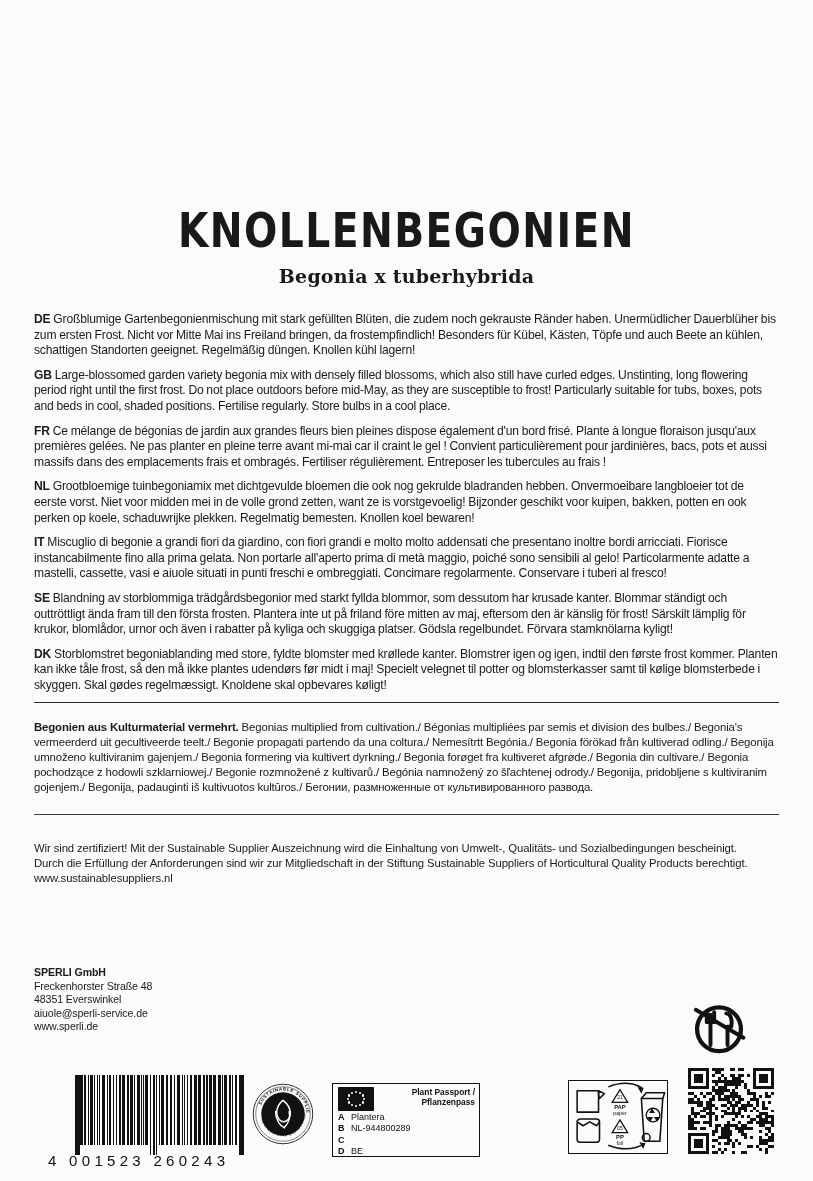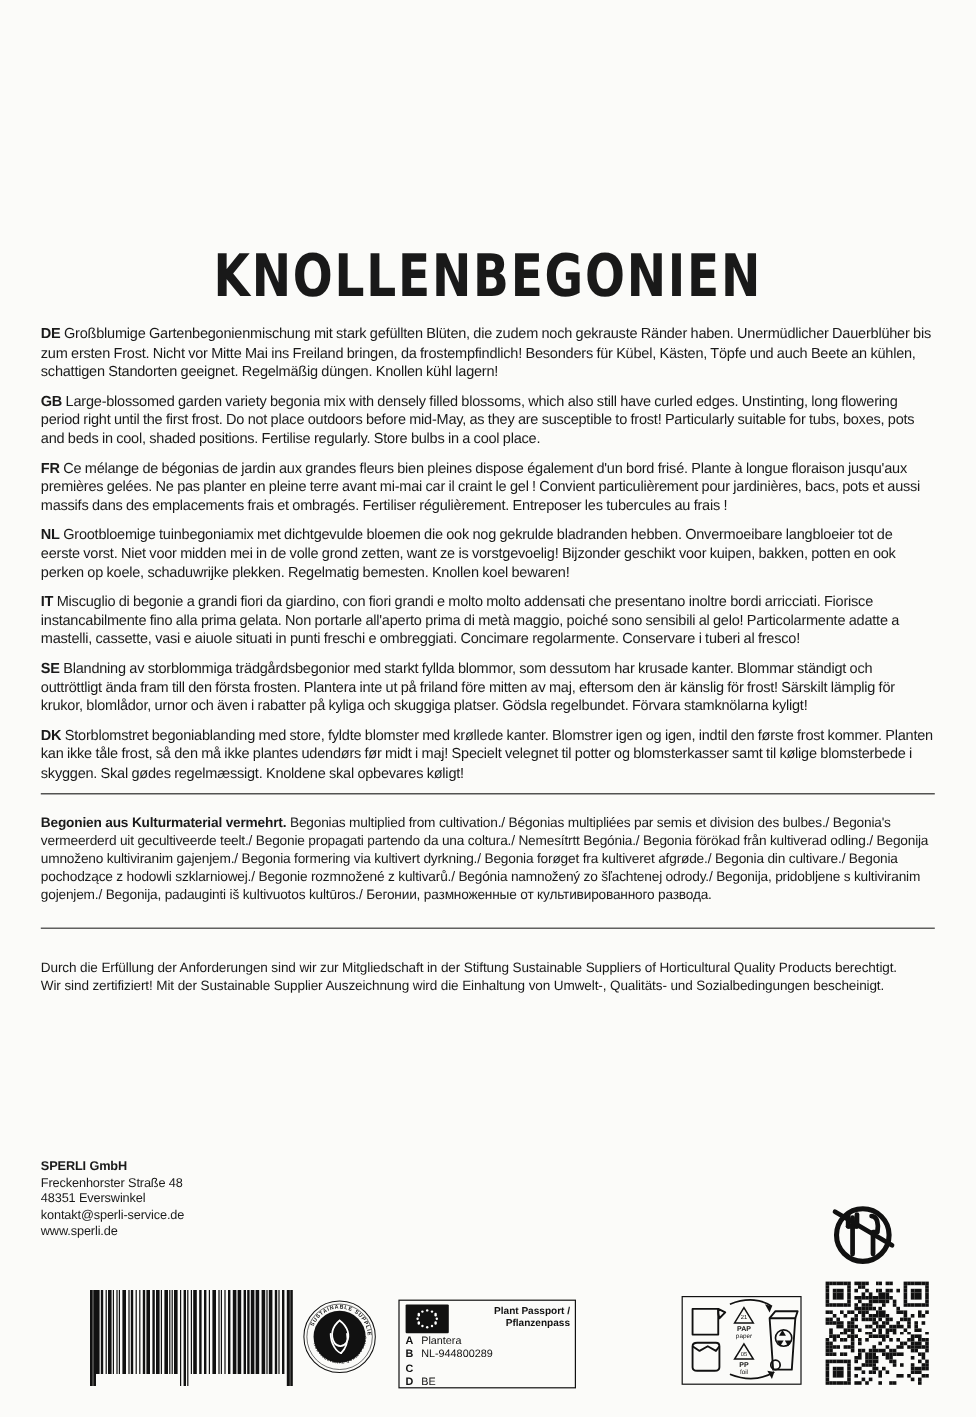--- a/index.html
+++ b/index.html
@@ -144,20 +144,21 @@
   .qr-grid{display:grid;width:86px;height:86px;}
   .qr-grid i{display:block;}
 </style>
 </head>
 <body>
 
 <div class="page">
 
   <div class="title-block">
     <div class="title">KNOLLENBEGONIEN</div>
+    <div class="subtitle">Begonia x tuberhybrida</div>
   </div>
 
   <div class="lang-wrap">
     <p class="lang-p">
       <span class="lang-code">DE</span>
       <span>Großblumige Gartenbegonienmischung mit stark gefüllten Blüten, die zudem noch gekrauste Ränder haben. Unermüdlicher Dauerblüher bis zum ersten Frost. Nicht vor Mitte Mai ins Freiland bringen, da frostempfindlich! Besonders für Kübel, Kästen, Töpfe und auch Beete an kühlen, schattigen Standorten geeignet. Regelmäßig düngen. Knollen kühl lagern!</span>
     </p>
     <p class="lang-p">
       <span class="lang-code">GB</span>
       <span>Large-blossomed garden variety begonia mix with densely filled blossoms, which also still have curled edges. Unstinting, long flowering period right until the first frost. Do not place outdoors before mid-May, as they are susceptible to frost! Particularly suitable for tubs, boxes, pots and beds in cool, shaded positions. Fertilise regularly. Store bulbs in a cool place.</span>
@@ -186,29 +187,30 @@
 
   <div class="divider"></div>
 
   <div class="culture-block">
     <p class="culture-text"><b>Begonien aus Kulturmaterial vermehrt.</b><span> Begonias multiplied from cultivation./ Bégonias multipliées par semis et division des bulbes./ Begonia's vermeerderd uit gecultiveerde teelt./ Begonie propagati partendo da una coltura./ Nemesítrtt Begónia./ Begonia förökad från kultiverad odling./ Begonija umnoženo kultiviranim gajenjem./ Begonia formering via kultivert dyrkning./ Begonia forøget fra kultiveret afgrøde./ Begonia din cultivare./ Begonia pochodzące z hodowli szklarniowej./ Begonie rozmnožené z kultivarů./ Begónia namnožený zo šľachtenej odrody./ Begonija, pridobljene s kultiviranim gojenjem./ Begonija, padauginti iš kultivuotos kultūros./ Бегонии, размноженные от культивированного развода.</span></p>
   </div>
 
   <div class="divider thin" style="margin-top:19px;"></div>
 
   <div class="sustain-block">
+    <p class="sustain-line">Wir sind zertifiziert! Mit der Sustainable Supplier Auszeichnung wird die Einhaltung von Umwelt-, Qualitäts- und Sozialbedingungen bescheinigt.</p>
     <p class="sustain-line">Durch die Erfüllung der Anforderungen sind wir zur Mitgliedschaft in der Stiftung Sustainable Suppliers of Horticultural Quality Products berechtigt.</p>
-    <p class="sustain-line">Wir sind zertifiziert! Mit der Sustainable Supplier Auszeichnung wird die Einhaltung von Umwelt-, Qualitäts- und Sozialbedingungen bescheinigt.</p>
+    <p class="sustain-line">www.sustainablesuppliers.nl</p>
   </div>
 
   <div class="address-block">
     <div class="company">SPERLI GmbH</div>
     <div>Freckenhorster Straße 48</div>
     <div>48351 Everswinkel</div>
-    <div>kontakt@sperli-service.de</div>
+    <div>aiuole@sperli-service.de</div>
     <div>www.sperli.de</div>
   </div>
 
 
   <div class="bottom-row">
 
     <div class="barcode">
       <div class="bars" id="barcode-bars">
           <span style="width: 2px; height: 80px; background: rgb(17, 17, 17);"></span>
           <span style="width: 1px; height: 80px; background: rgb(17, 17, 17);"></span>
@@ -303,20 +305,21 @@
           <span style="width: 1px; height: 70px; background: transparent;"></span>
           <span style="width: 1px; height: 70px; background: rgb(17, 17, 17);"></span>
           <span style="width: 2px; height: 70px; background: transparent;"></span>
           <span style="width: 2px; height: 70px; background: rgb(17, 17, 17);"></span>
           <span style="width: 2px; height: 70px; background: transparent;"></span>
           <span style="width: 2px; height: 80px; background: rgb(17, 17, 17);"></span>
           <span style="width: 1px; height: 80px; background: rgb(17, 17, 17);"></span>
           <span style="width: 2px; height: 80px; background: rgb(17, 17, 17);"></span>
         </div>
     </div>
+    <div class="bc-digits">4  001523  260243</div>
   </div>
 
   <div class="seal">
     <svg viewBox="0 0 100 100" width="62" height="62">
       <defs>
         <path id="arcTop" d="M 12,50 A 38,38 0 0 1 88,50" fill="none"></path>
         <path id="arcBot" d="M 14,50 A 36,36 0 0 0 86,50" fill="none"></path>
       </defs>
       <circle cx="50" cy="50" r="48" fill="none" stroke="#111" stroke-width="1.4"></circle>
       <circle cx="50" cy="50" r="44" fill="none" stroke="#111" stroke-width="0.8"></circle>

